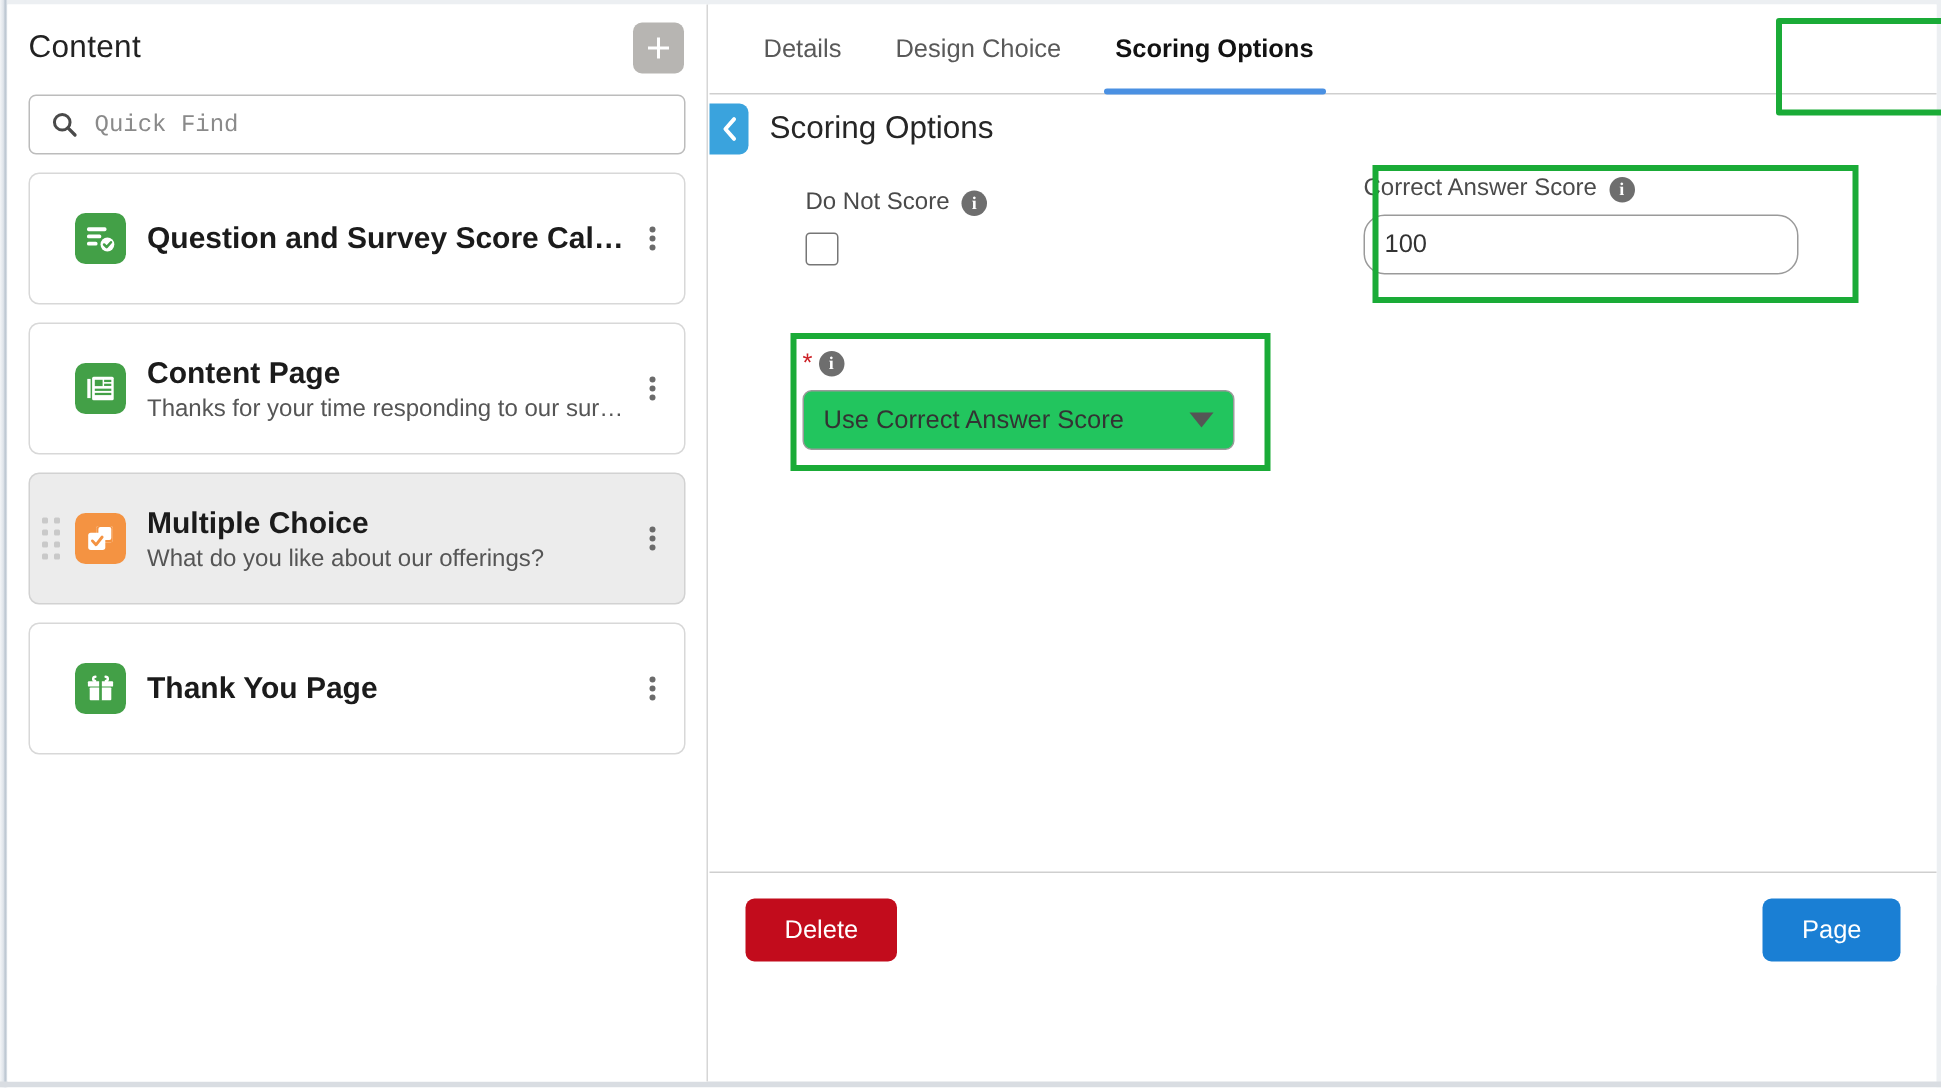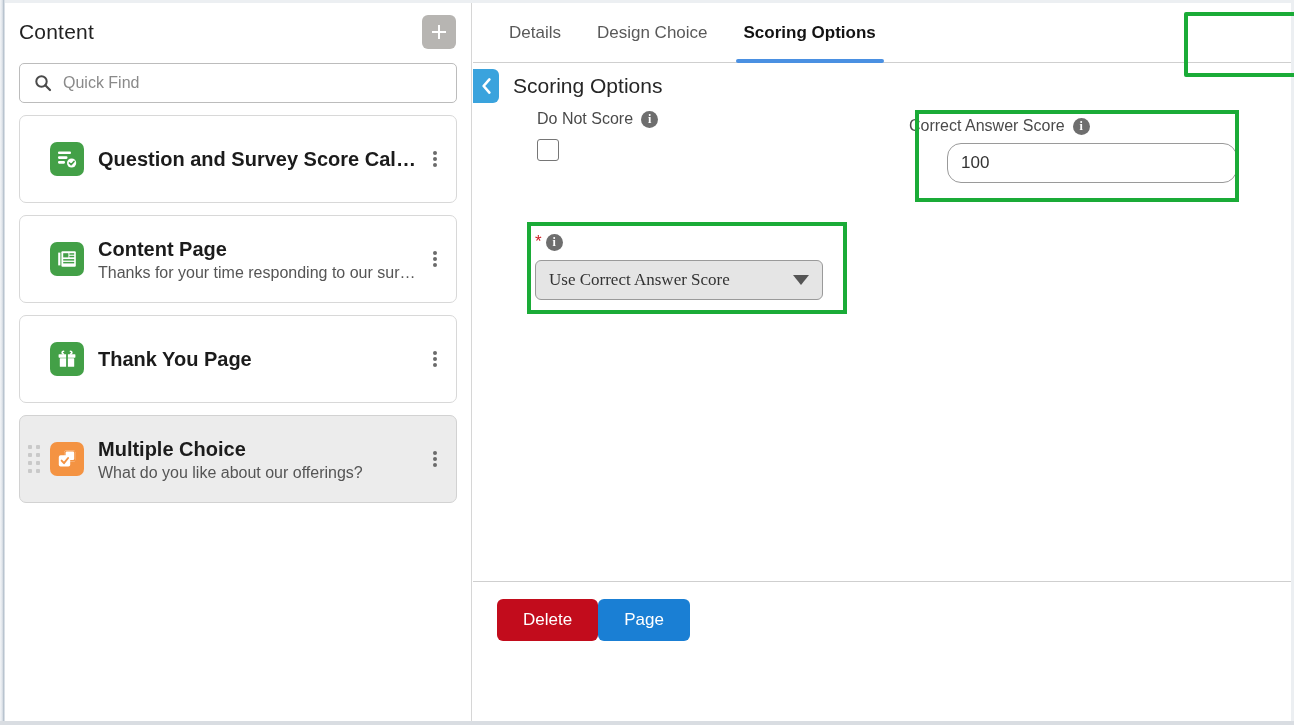--- a/index.html
+++ b/index.html
@@ -68,21 +68,21 @@
     border: 1px solid #bcbcbc;
     border-radius: 5px;
     display: flex; align-items: center;
     padding: 0 10px;
     background: #fff;
   }
   .qf-icon { margin: 0 9px 0 4px; display:flex; }
   .quickfind-input {
     border: none; outline: none;
     font-size: 16px; color: #444;
-    font-family: Liberation Sans, sans-serif;
+    font-family: Liberation Mono, monospace;
     flex: 1; background: transparent;
   }
   .quickfind-input::placeholder { color: #8a8a8a; }
 
   .content-list { padding: 0 14px; }
   .content-card {
     position: relative;
     border: 1px solid #d8d8d8;
     border-radius: 7px;
     background: #ffffff;
@@ -215,21 +215,21 @@
     background: #6e6e6e;
     border-radius: 50%;
     display: inline-flex; align-items: center; justify-content: center;
     color: #fff; font-size: 12px; font-weight: 700;
     font-family: "Liberation Serif", serif;
     line-height: 1;
     cursor: pointer;
   }
 
   
-  .grp-donotscore { position: absolute; left: 64px; top: 0; }
+  .grp-donotscore { position: absolute; left: 64px; top: 16px; }
   .checkbox-box {
     width: 22px; height: 22px;
     border: 1px solid #767676;
     border-radius: 3px;
     background: #fff;
     margin-top: 11px;
     cursor: pointer;
   }
 
   
@@ -243,62 +243,60 @@
   .text-input {
     width: 290px; height: 40px;
     border: 1px solid #9a9a9a;
     border-radius: 14px;
     background: #fff;
     font-size: 17px; color: #333;
     padding: 0 13px;
     outline: none;
     margin-top: 8px;
     font-family: "Liberation Sans", sans-serif;
-    margin-left: 38px;
   }
 
   
   .grp-mcs { position: absolute; left: 62px; top: 122px; width: 310px; }
   .hl-mcs {
     position: absolute; left: 54px; top: 112px;
     width: 320px; height: 92px;
     border: 4px solid #1aab37;
     pointer-events: none;
   }
   .select-box {
     position: relative;
     width: 288px; height: 40px;
     border: 1px solid #9a9a9a;
     border-radius: 6px;
-    background: #e5e5e5;
+    background: #22c55e;
     margin-top: 8px;
     display: flex; align-items: center;
     padding: 0 34px 0 13px;
     font-size: 17px; color: #333;
     cursor: pointer;
-    font-family: Liberation Serif, serif;
   }
   .caret {
     position: absolute; right: 13px; top: 50%;
     transform: translateY(-50%);
     width: 0; height: 0;
     border-left: 8px solid transparent;
     border-right: 8px solid transparent;
     border-top: 10px solid #555;
   }
 
   
   .footer {
     position: relative;
     height: 76px;
     border-top: 1px solid #cfcfcf;
     flex: 0 0 76px;
     display: flex; align-items: center;
     padding: 0 24px;
-    justify-content: flex-start;
+    justify-content: space-between;
   }
   .btn {
     border: none; border-radius: 6px;
     font-size: 17px; color: #fff;
     font-family: "Liberation Sans", sans-serif;
     cursor: pointer;
     padding: 0 26px;
     height: 42px;
   }
   .btn-delete { background: #c20c1c; }
@@ -373,70 +371,70 @@
           <div class="card-title">Content Page</div>
           <div class="card-sub">Thanks for your time responding to our surv...</div>
         </div>
         <div class="kebab">
             <i></i>
             <i></i>
             <i></i>
           </div>
       </div>
 
+      <div class="content-card selected">
+        <div class="drag-handle">
+          <i></i>
+            <i></i>
+            <i></i>
+            <i></i>
+            <i></i>
+            <i></i>
+            <i></i>
+            <i></i>
+        </div>
+        <div class="card-icon orange">
+          <svg width="22" height="22" viewBox="0 0 22 22">
+            <rect x="8.2" y="2.6" width="11" height="11" rx="1.6" fill="#ffffff"></rect>
+            <rect x="8.2" y="2.6" width="11" height="11" rx="1.6" fill="#f49342"></rect>
+            <rect x="9.6" y="3.4" width="8.6" height="8.6" rx="1.3" fill="#ffffff"></rect>
+            <rect x="2.8" y="7.2" width="11.4" height="11.4" rx="1.8" fill="#ffffff"></rect>
+            <path d="M5.6 12.6 L8 15.2 L12.1 10" fill="none" stroke="#f49342" stroke-width="1.9" stroke-linecap="round" stroke-linejoin="round"></path>
+          </svg>
+        </div>
+        <div class="card-text">
+          <div class="card-title">Multiple Choice</div>
+          <div class="card-sub">What do you like about our offerings?</div>
+        </div>
+        <div class="kebab">
+            <i></i>
+            <i></i>
+            <i></i>
+          </div>
+      </div>
+
       <div class="content-card">
         <div class="card-icon green">
           <svg width="22" height="22" viewBox="0 0 22 22">
             <path d="M7.6 3.2 C5.9 3.2 5.4 5.4 7.4 6.0 M14.4 3.2 C16.1 3.2 16.6 5.4 14.6 6.0" fill="none" stroke="#ffffff" stroke-width="1.6" stroke-linecap="round"></path>
             <rect x="2.6" y="6.2" width="16.8" height="3.5" rx="0.6" fill="#ffffff"></rect>
             <rect x="3.8" y="10.3" width="14.4" height="8.5" rx="0.6" fill="#ffffff"></rect>
             <rect x="10.1" y="5.6" width="1.8" height="13.6" fill="#43a047"></rect>
           </svg>
         </div>
         <div class="card-text">
           <div class="card-title">Thank You Page</div>
         </div>
         <div class="kebab">
             <i></i>
             <i></i>
             <i></i>
           </div>
       </div>
 
-      <div class="content-card selected">
-        <div class="drag-handle">
-          <i></i>
-            <i></i>
-            <i></i>
-            <i></i>
-            <i></i>
-            <i></i>
-            <i></i>
-            <i></i>
-        </div>
-        <div class="card-icon orange">
-          <svg width="22" height="22" viewBox="0 0 22 22">
-            <rect x="8.2" y="2.6" width="11" height="11" rx="1.6" fill="#ffffff"></rect>
-            <rect x="8.2" y="2.6" width="11" height="11" rx="1.6" fill="#f49342"></rect>
-            <rect x="9.6" y="3.4" width="8.6" height="8.6" rx="1.3" fill="#ffffff"></rect>
-            <rect x="2.8" y="7.2" width="11.4" height="11.4" rx="1.8" fill="#ffffff"></rect>
-            <path d="M5.6 12.6 L8 15.2 L12.1 10" fill="none" stroke="#f49342" stroke-width="1.9" stroke-linecap="round" stroke-linejoin="round"></path>
-          </svg>
-        </div>
-        <div class="card-text">
-          <div class="card-title">Multiple Choice</div>
-          <div class="card-sub">What do you like about our offerings?</div>
-        </div>
-        <div class="kebab">
-            <i></i>
-            <i></i>
-            <i></i>
-          </div>
-      </div>
-
     </div>
   </div>
 
   <div class="right-panel">
 
     <div class="tabbar">
       <div class="tab">Details</div>
       <div class="tab">Design Choice</div>
       <div class="tab active">Scoring Options</div>
       <div class="hl-tab"></div>

